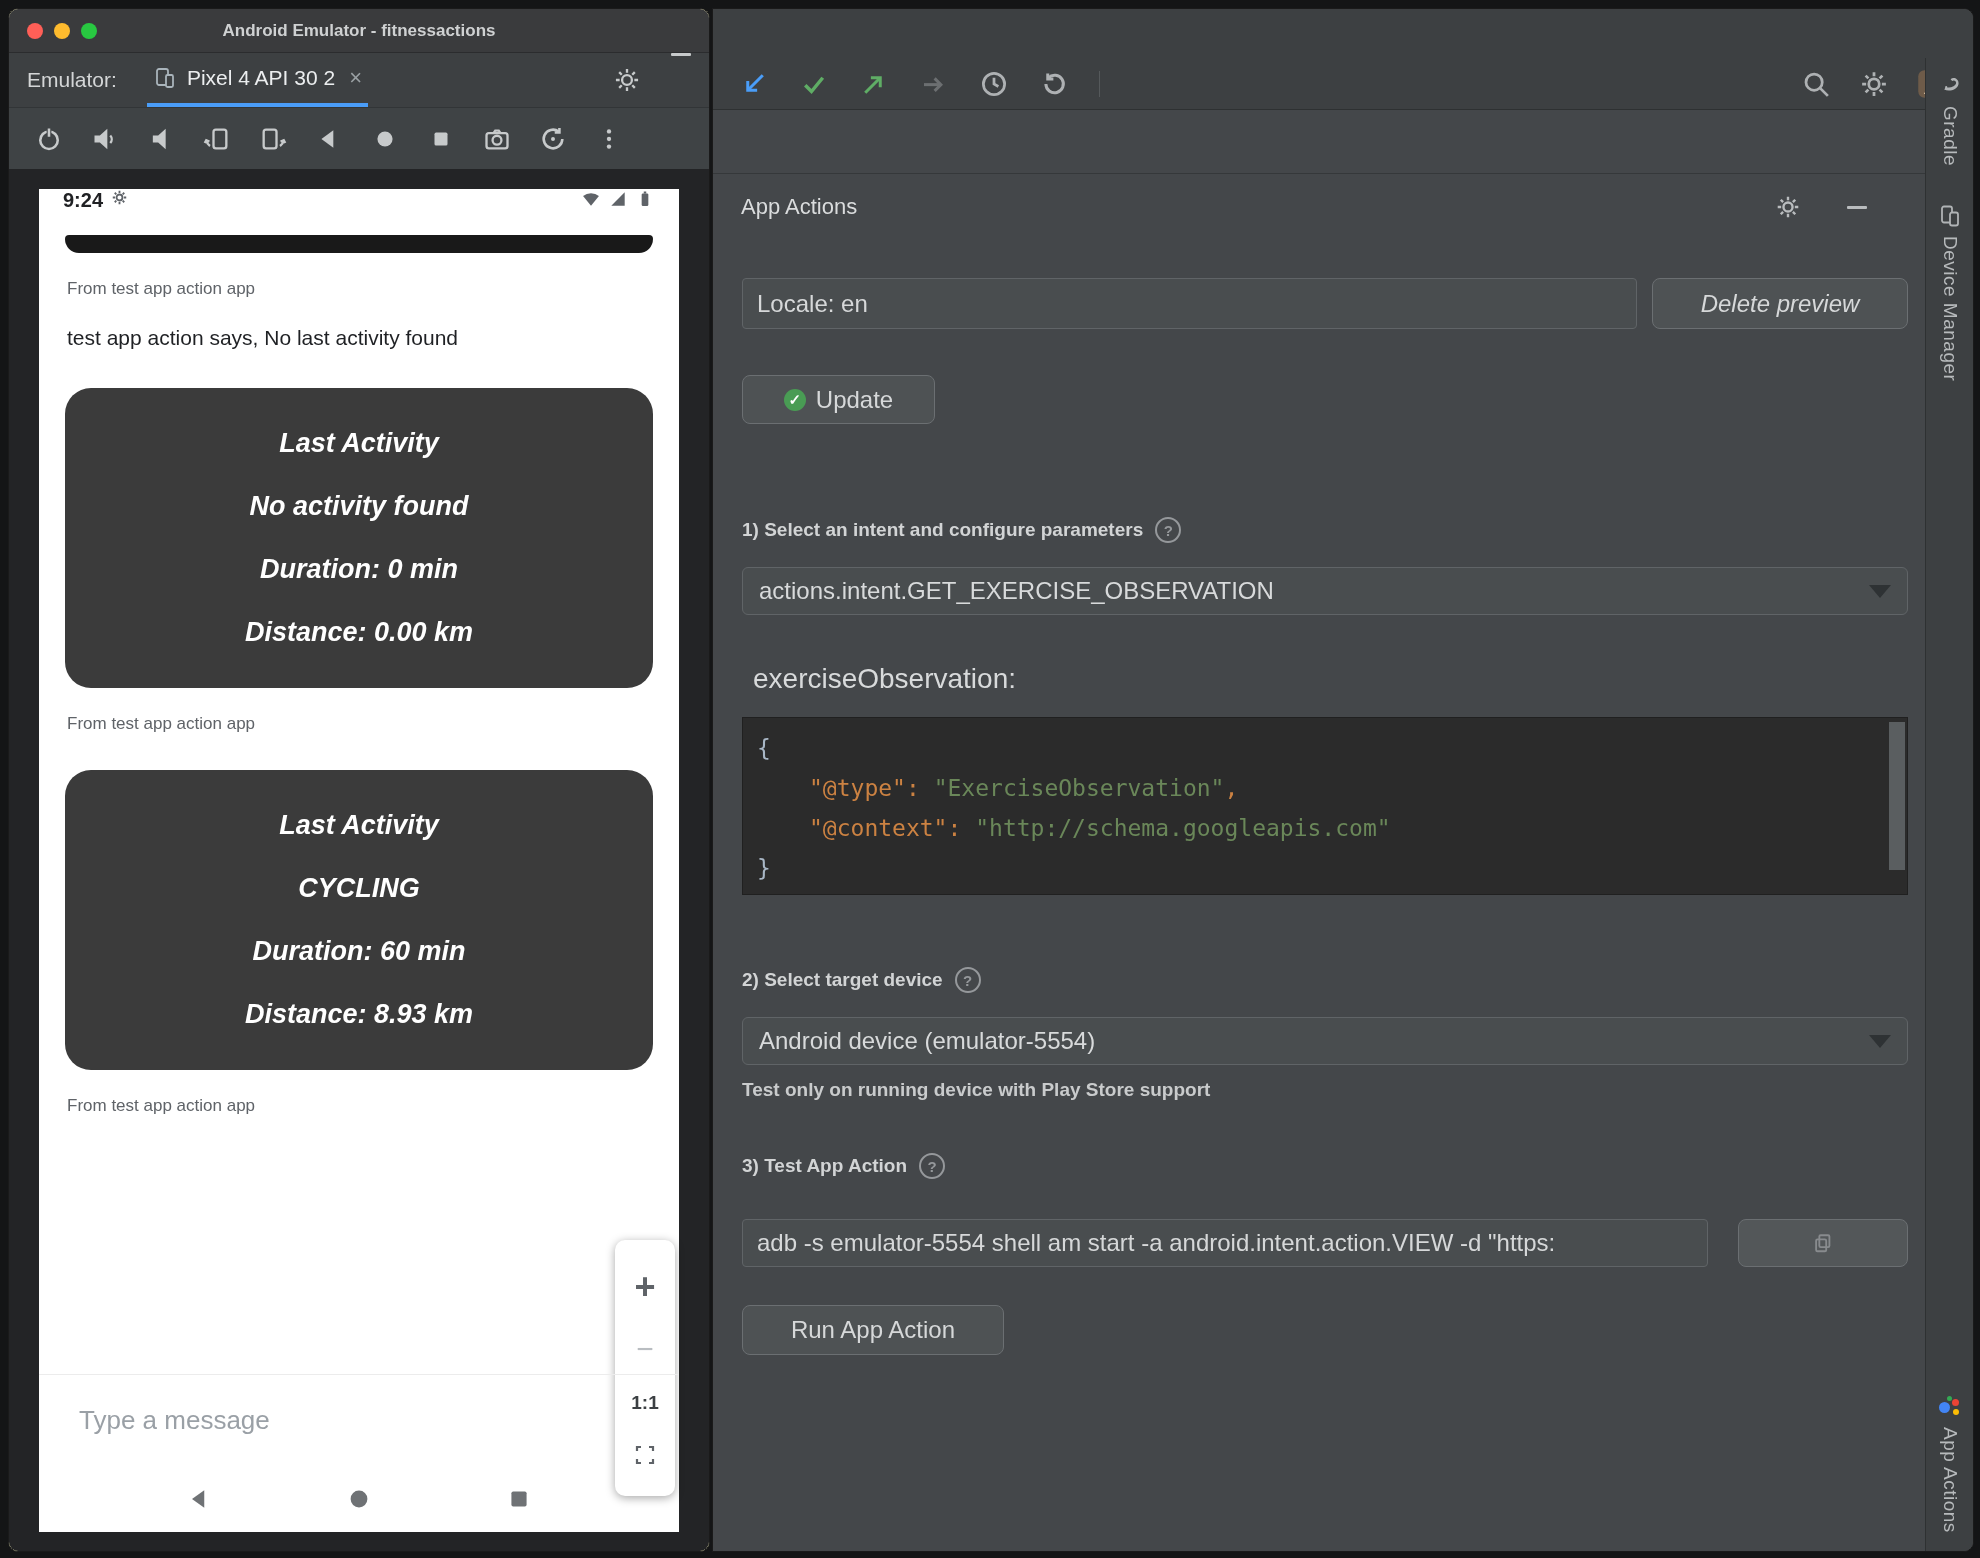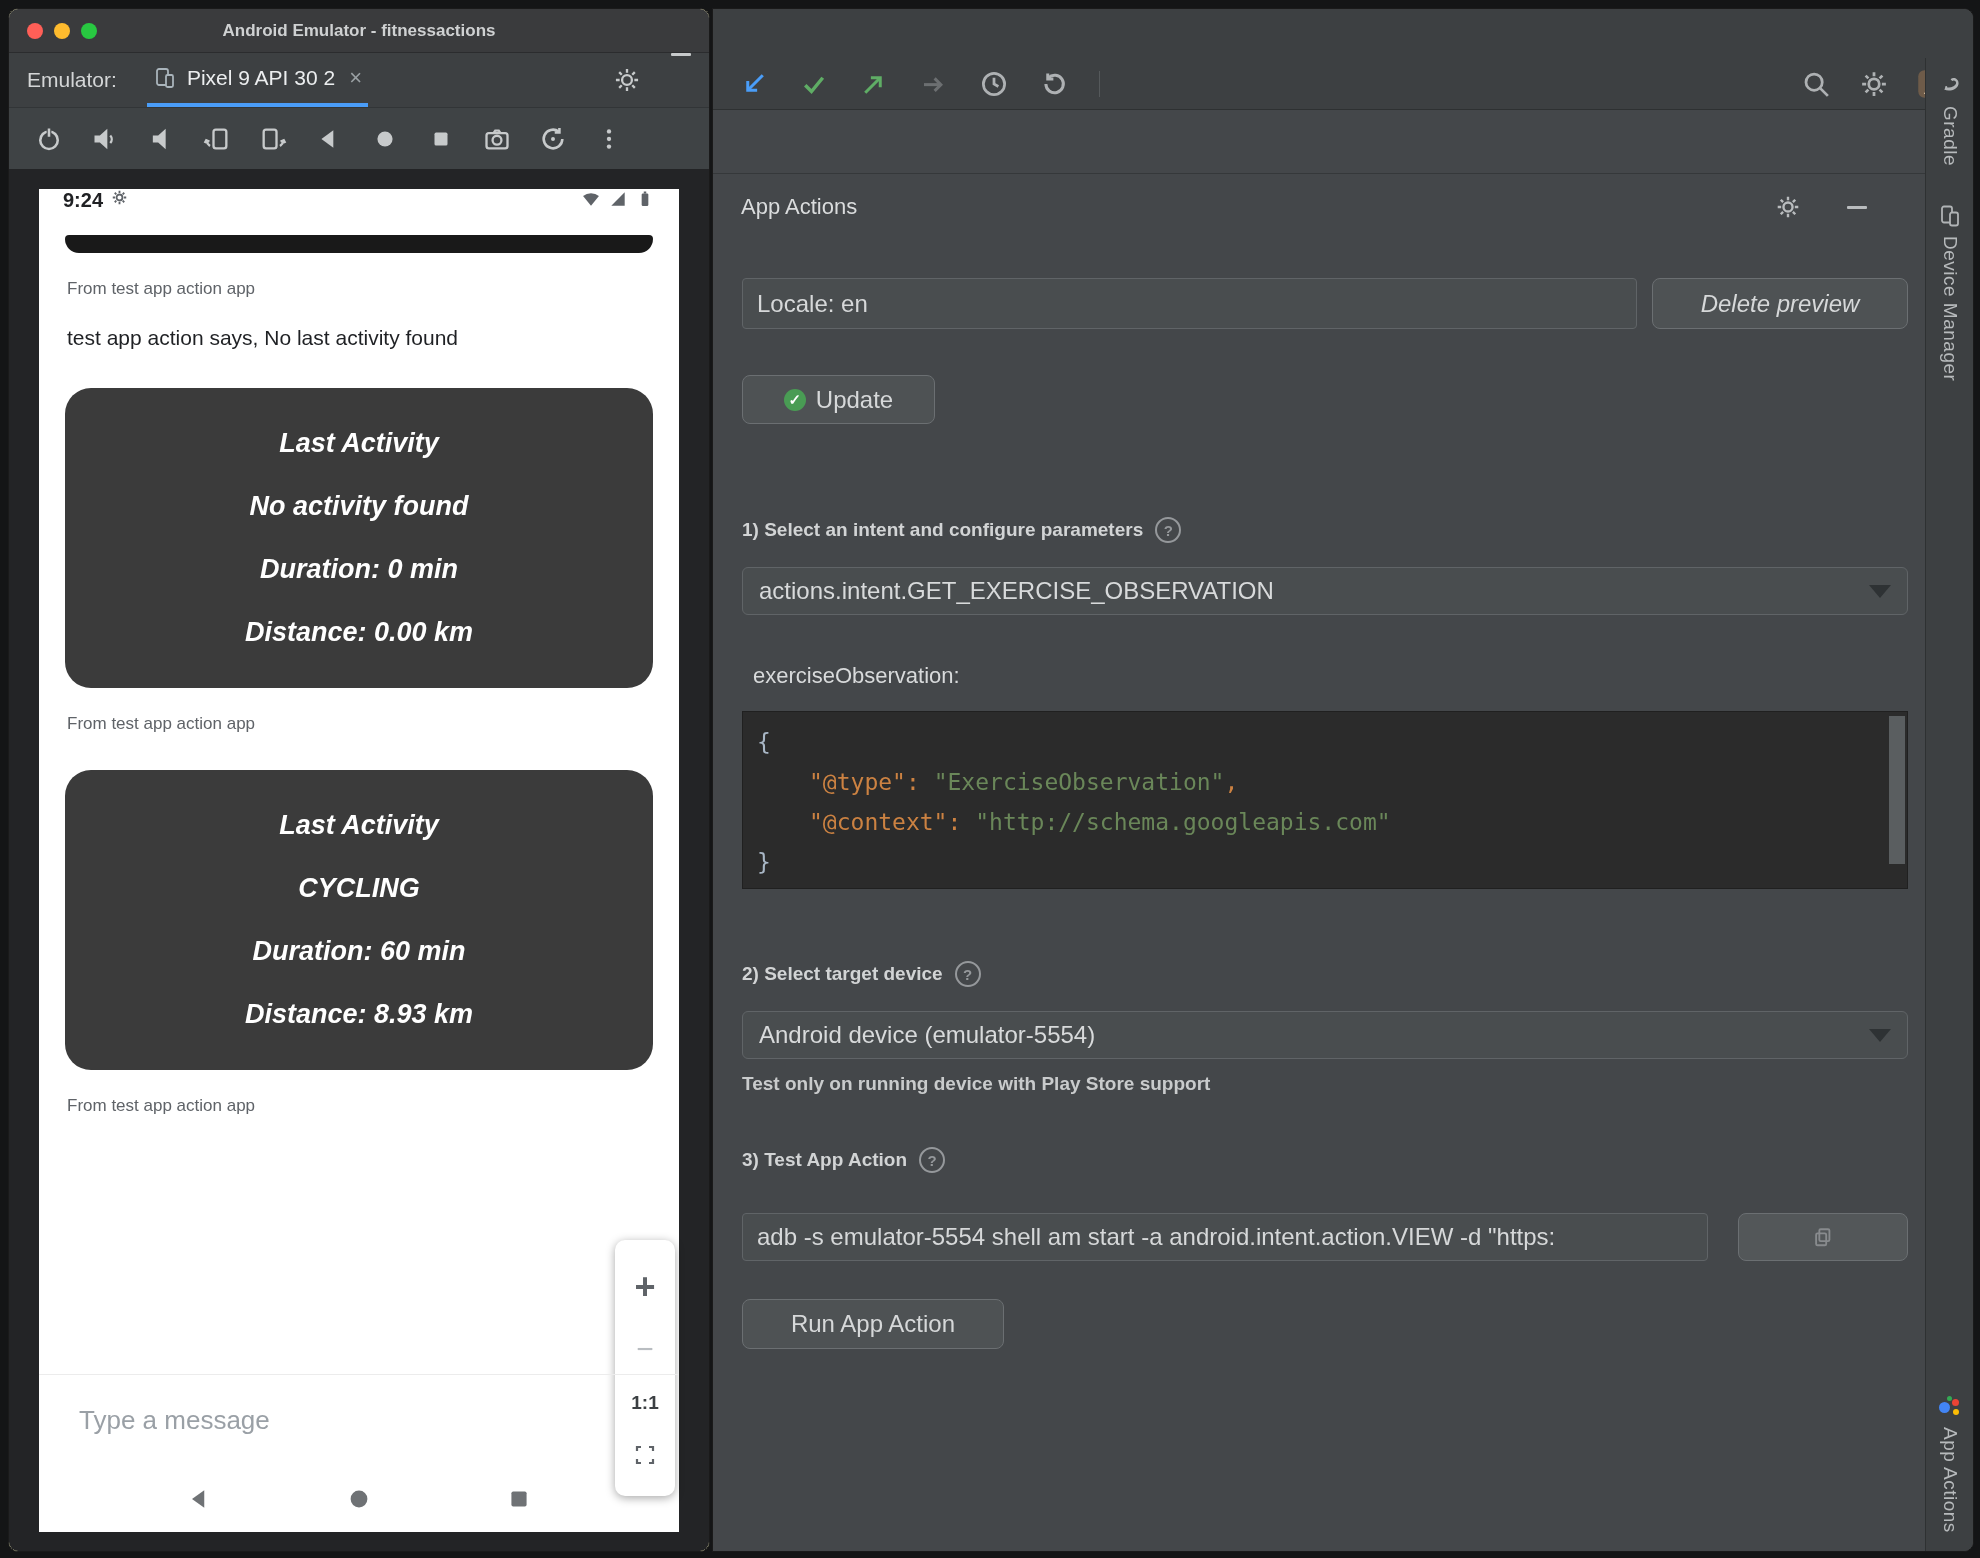--- a/index.html
+++ b/index.html
@@ -100,21 +100,21 @@
   .sect { margin-top:93px; display:flex; align-items:center; gap:12px; }
   .sect.tight { margin-top:72px; }
   .sect-label { font-weight:bold; font-size:19px; color:#d2d4d5; }
   .help-circle { width:26px; height:26px; border:2px solid #95989b; border-radius:50%;
     color:#95989b; font-size:15px; font-weight:bold; display:inline-flex; align-items:center;
     justify-content:center; }
   .dropdown { margin-top:24px; height:48px; background:#494d4f; border:1px solid #606467;
     border-radius:6px; display:flex; align-items:center; padding:0 16px; color:#d8dadb; font-size:24px; }
   .chev { margin-left:auto; width:0; height:0; border-left:11px solid transparent;
     border-right:11px solid transparent; border-top:13px solid #2e3234; }
-  .param-label { margin-top:48px; font-size:22px; color:#d8dadb; padding-left:11px; }
+  .param-label { margin-top:48px; font-size:28px; color:#d8dadb; padding-left:11px; }
   .code-editor { position:relative; margin-top:22px; height:178px; background:#2b2b2b;
     border:1px solid #202020; padding:10px 26px 0 14px; overflow:hidden; }
   .code-line { font-family:"DejaVu Sans Mono", monospace; font-size:23px; line-height:40px;
     color:#a9b7c6; white-space:pre; }
   .code-line.ind { padding-left:52px; }
   .tok-key { color:#cc8242; } .tok-str { color:#6a8759; }
   .code-scroll { position:absolute; right:2px; top:4px; width:16px; height:148px; background:#5a5e60; }
   .device-note { margin-top:14px; font-weight:bold; font-size:19px; color:#c9cbcc; }
   .btn-copy { width:170px; height:48px; background:#535759; }
   .btn-copy .icon { color:#9a9da0; opacity:.75; }
@@ -149,21 +149,21 @@
 
     <div class="emu-toolbar">
       <span class="emu-label">Emulator:</span>
       <div class="emu-tab">
         <span class="icon">
           <svg width="24" height="24" viewBox="0 0 24 24" fill="none" stroke="#a9b4bb" stroke-width="1.8">
             <rect x="4" y="3" width="11" height="16" rx="2"></rect>
               <rect x="13" y="9" width="7" height="12" rx="1.5" fill="#3d4042"></rect>
           </svg>
         </span>
-        <span class="tab-text">Pixel 9 API 30 2</span>
+        <span class="tab-text">Pixel 4 API 30 2</span>
         <span class="tab-close">×</span>
       </div>
       <div class="spacer"></div>
       <span class="icon" style="margin-right:30px">
         <svg width="28" height="28" viewBox="0 0 24 24" fill="none" stroke="currentColor" stroke-width="2">
           <circle cx="12" cy="12" r="4.2"></circle>
           <path d="M12 2.5v3.2M12 18.3v3.2M2.5 12h3.2M18.3 12h3.2M5.3 5.3l2.2 2.2M16.5 16.5l2.2 2.2M18.7 5.3l-2.2 2.2M7.5 16.5l-2.2 2.2"></path>
         </svg>
       </span>
       <span class="minus-bar"></span>

